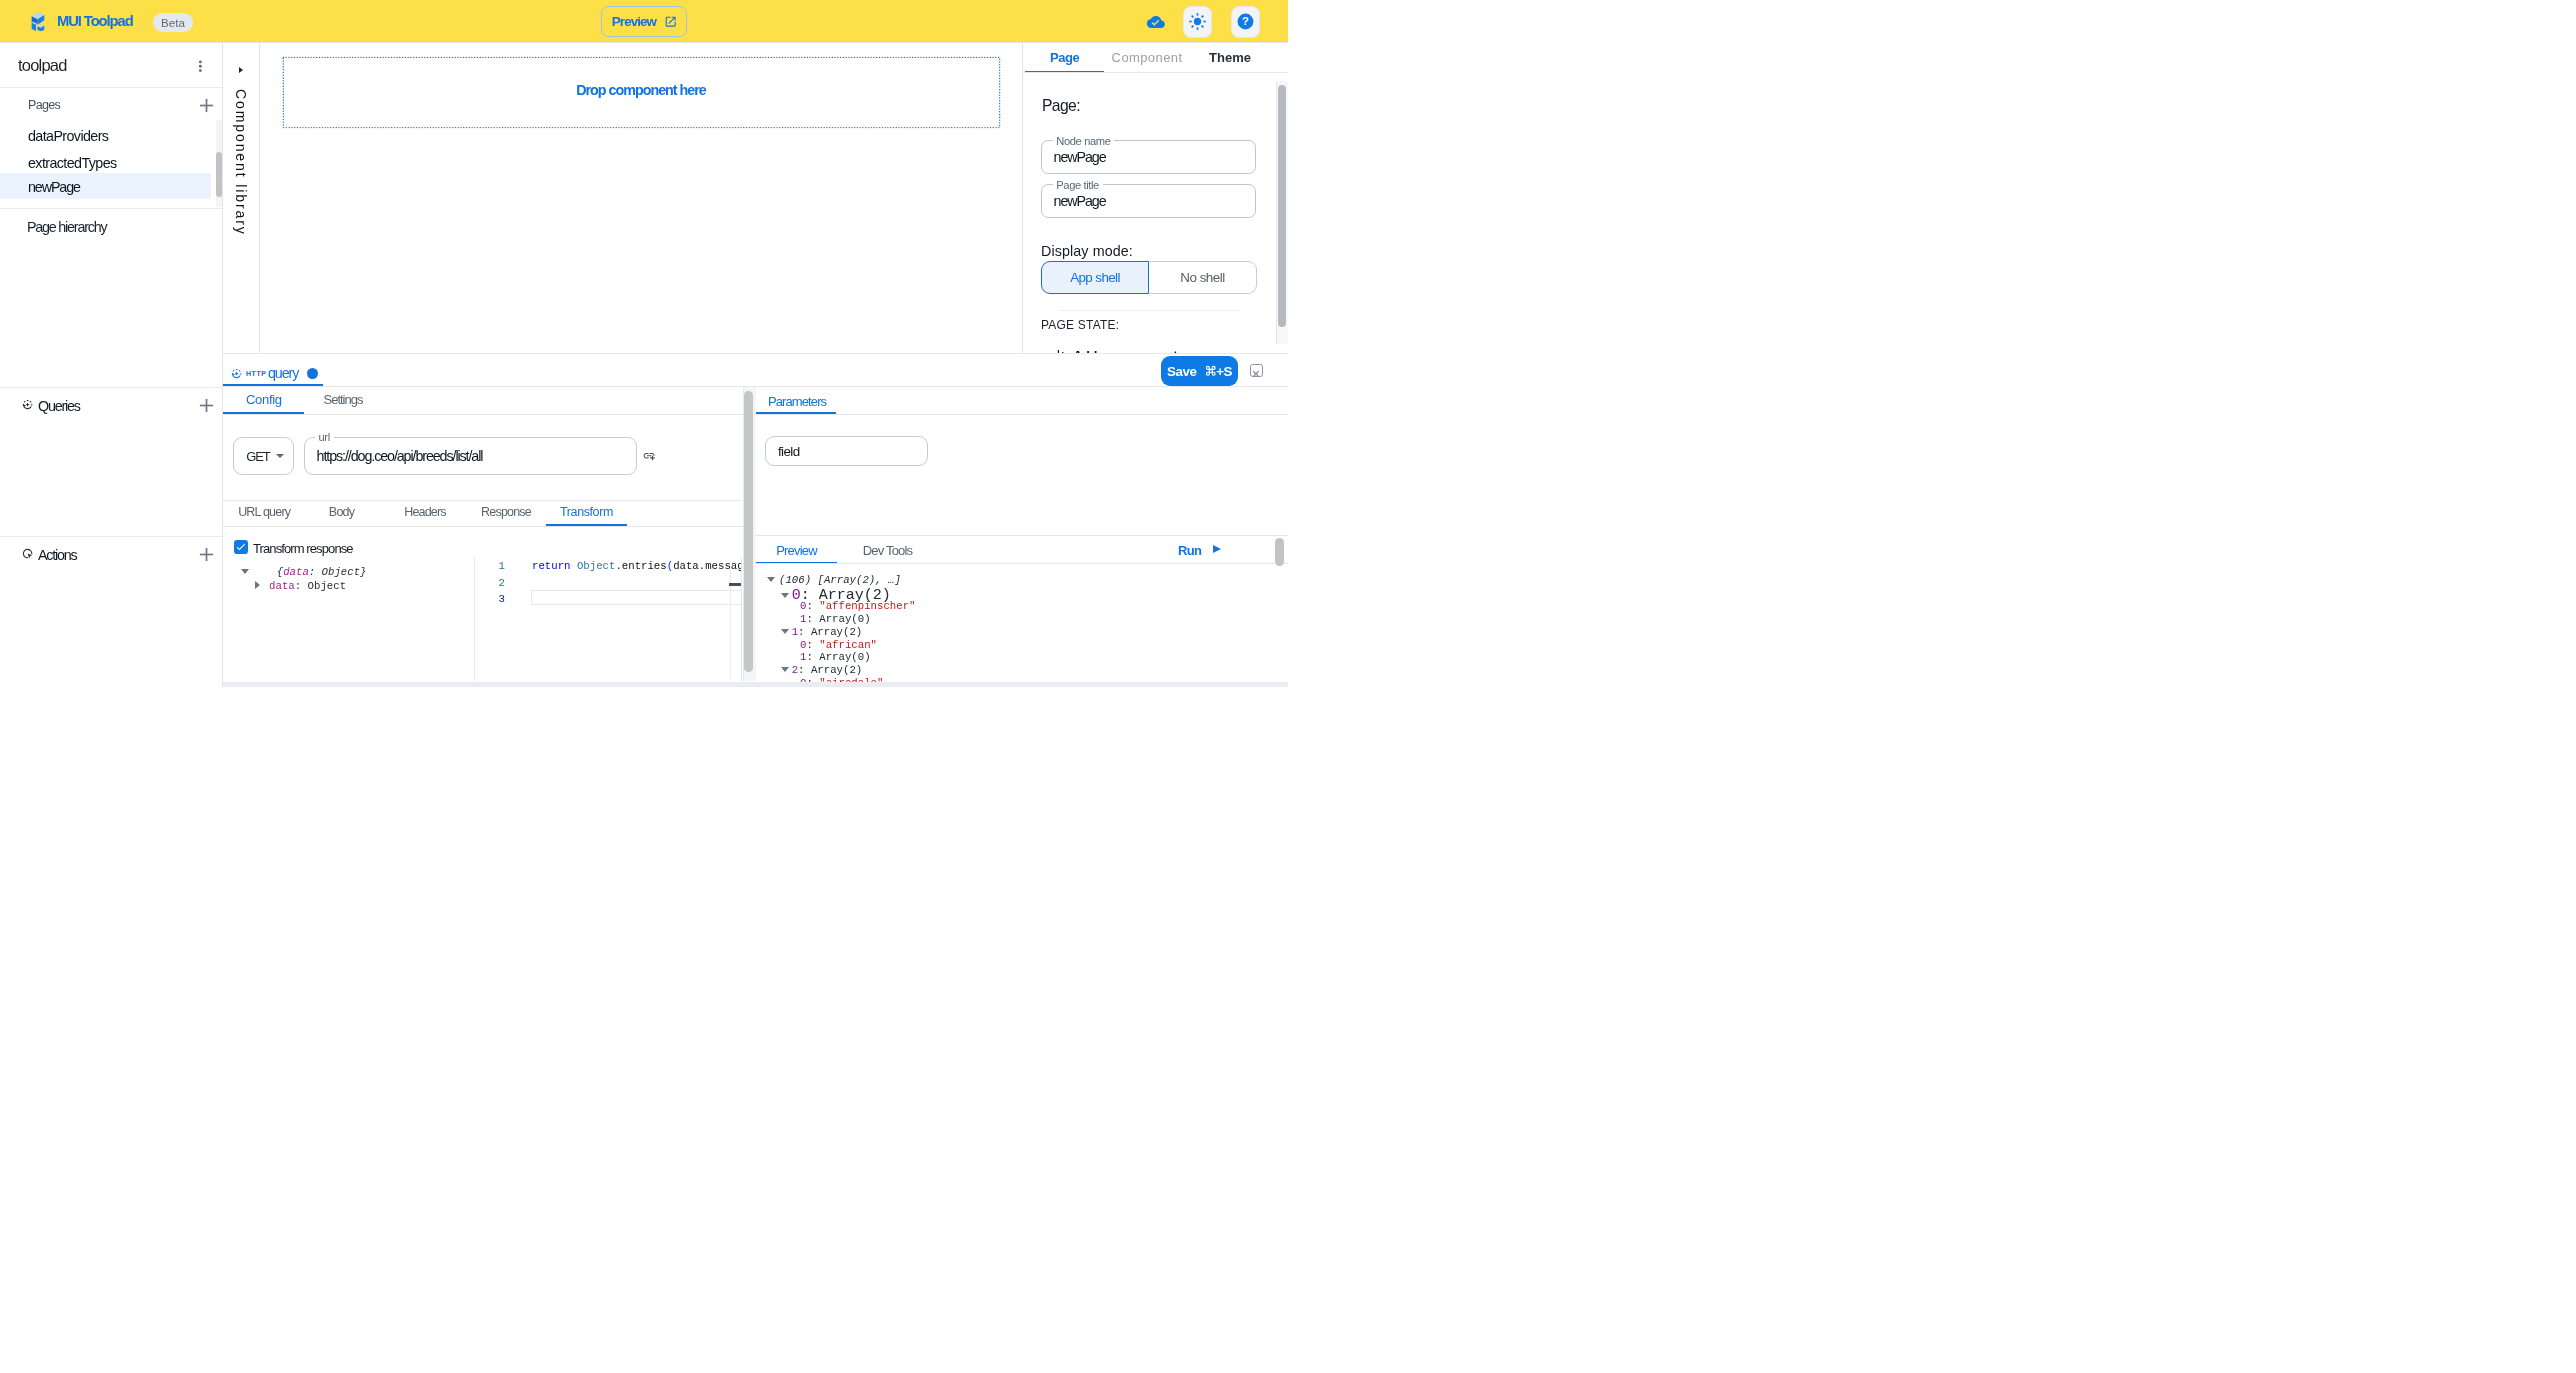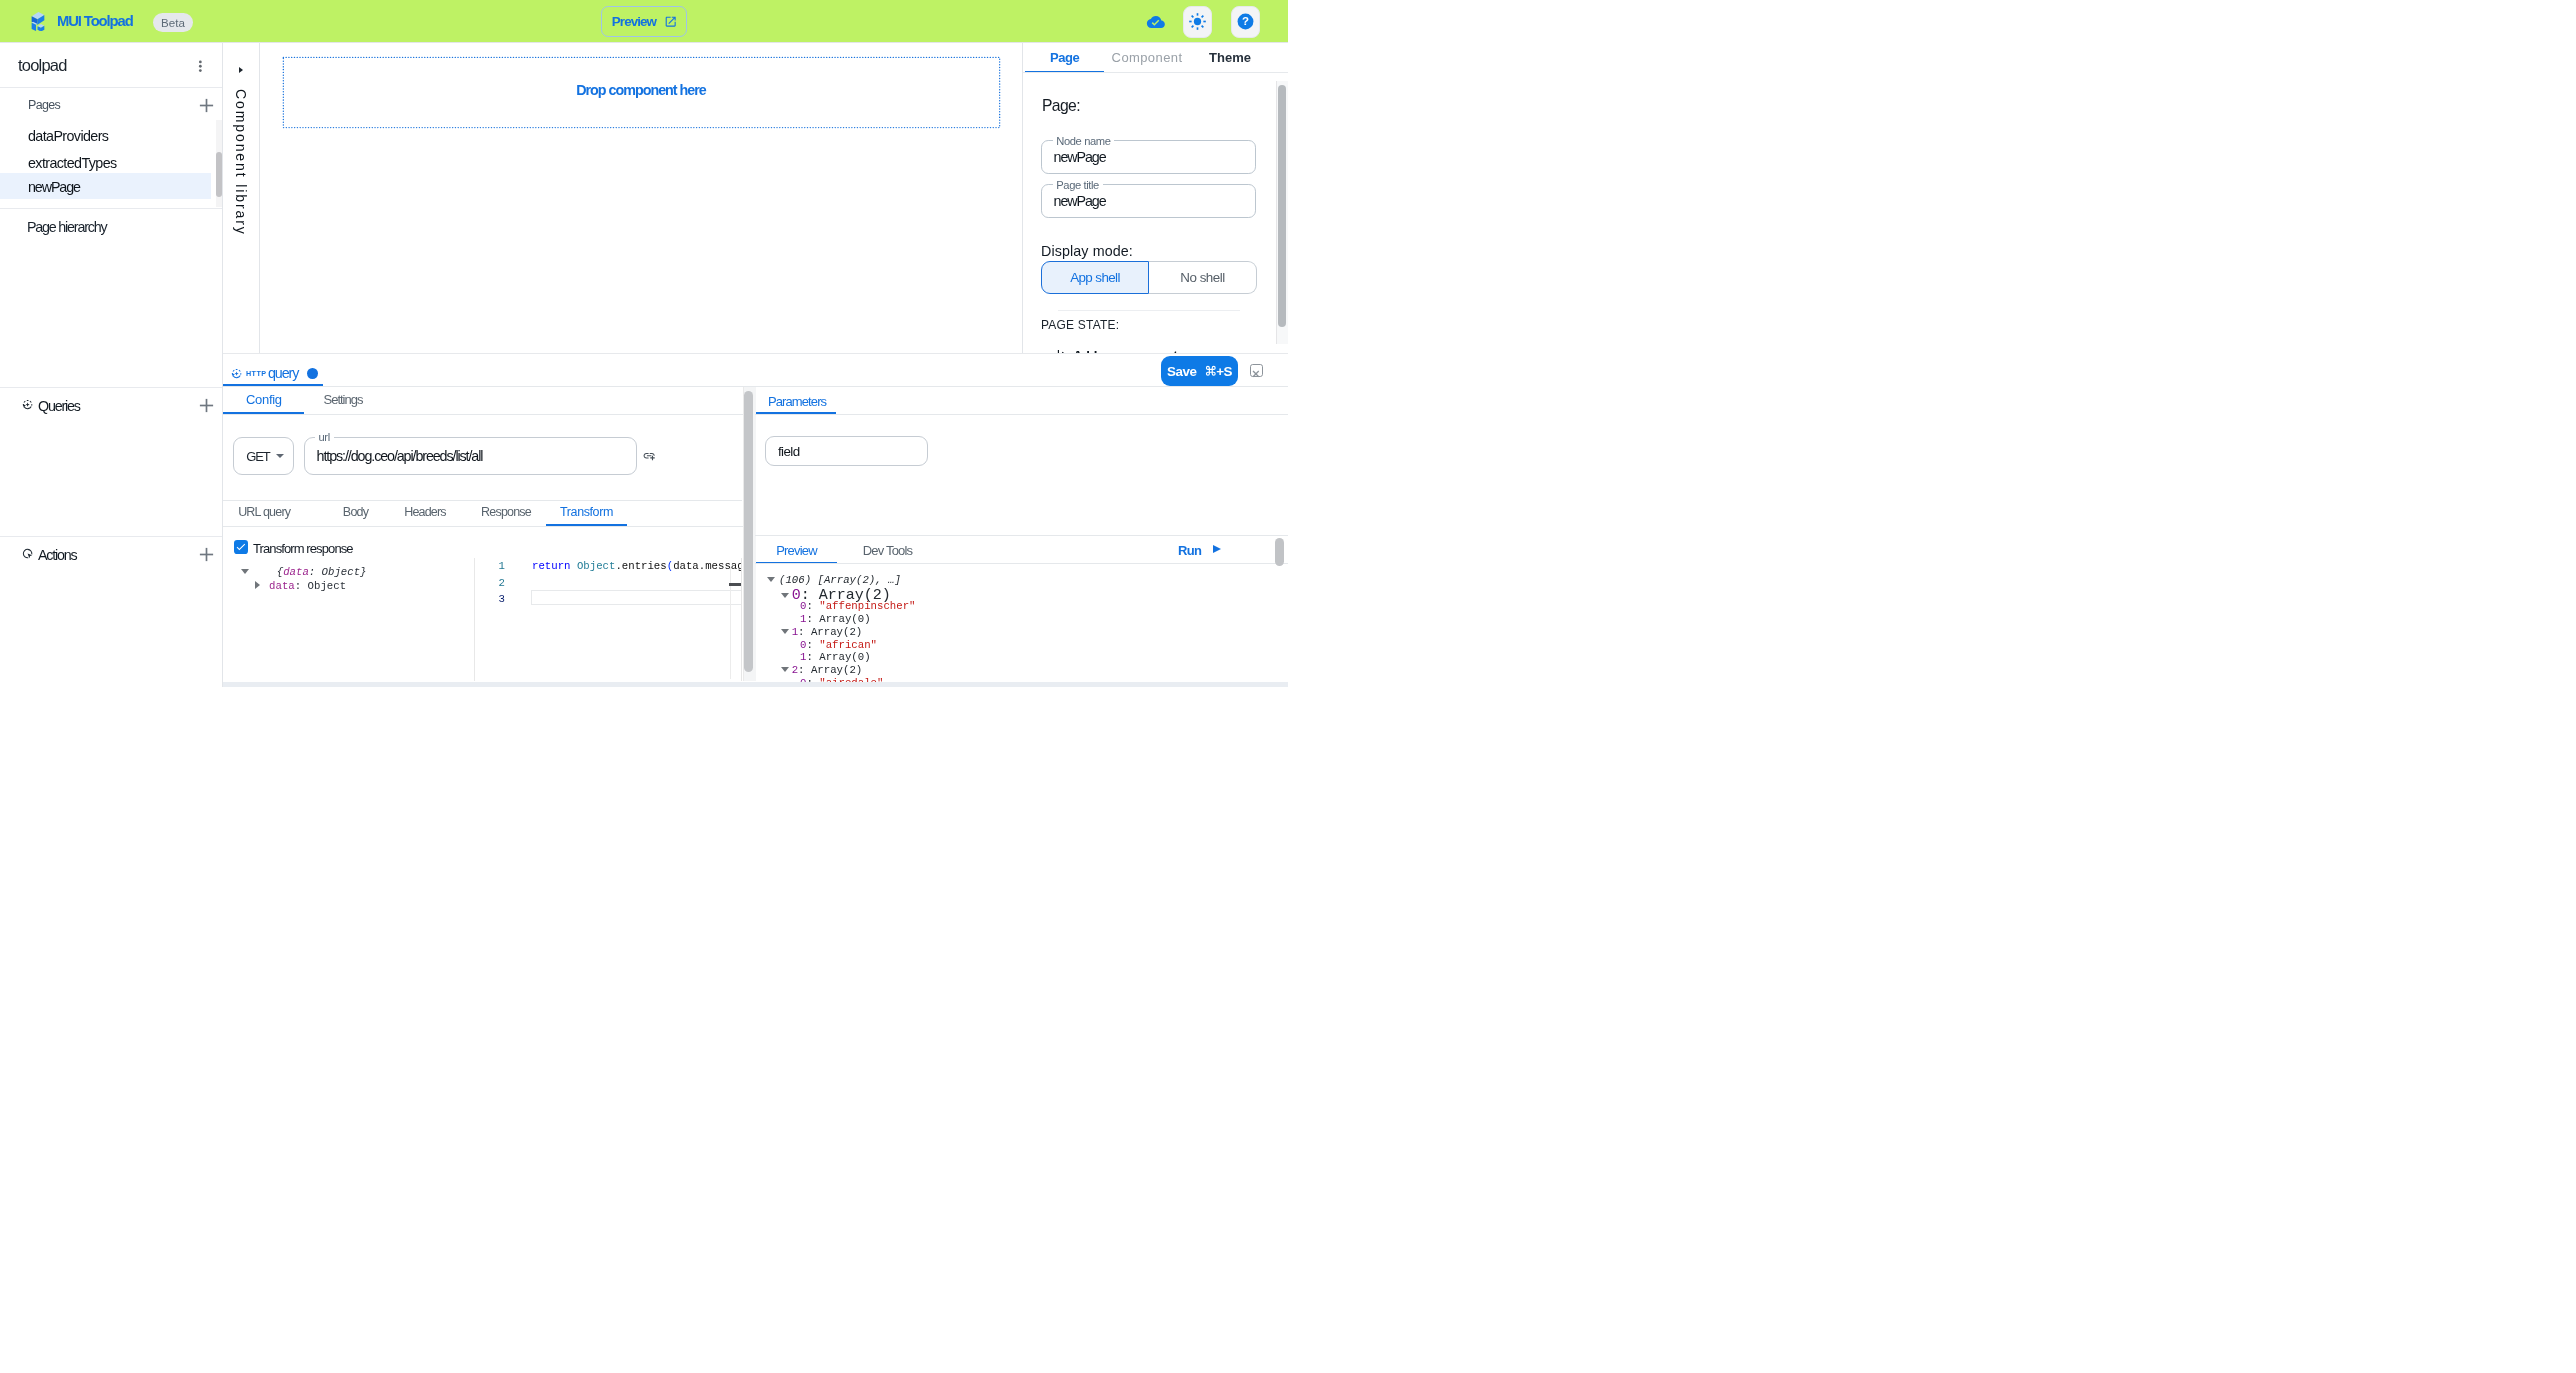--- a/index.html
+++ b/index.html
@@ -5,21 +5,21 @@
   * { margin:0; padding:0; box-sizing:border-box; }
   html,body { width:1288px; height:687px; overflow:hidden; }
   body { font-family:"Liberation Sans", sans-serif; background:#fff; position:relative; color:#12181f; }
   .abs { position:absolute; }
   .mono { font-family:"Liberation Mono", monospace; }
   
   .tri-d { display:inline-block; width:0; height:0; border-left:4px solid transparent; border-right:4px solid transparent; border-top:5.4px solid #70757a; }
   .tri-r { display:inline-block; width:0; height:0; border-top:4px solid transparent; border-bottom:4px solid transparent; border-left:5.4px solid #70757a; }
 
   
-  .topbar { position:absolute; left:0; top:0; width:1288px; height:43px; background:#bef264; border-bottom:0.9px solid #e3e6e9; }
+  .topbar { position:absolute; left:0; top:0; width:1288px; height:43px; background:#fde047; border-bottom:0.9px solid #e3e6e9; }
   .brand { position:absolute; left:57px; top:13px; font-size:14.8px; font-weight:700; color:#1372e0; letter-spacing:-1.1px; }
   .beta { position:absolute; left:153px; top:12.5px; width:40px; height:19px; border-radius:9.8px; background:#e5e8ec; color:#5d6a77; font-size:11.6px; text-align:center; line-height:19px; }
   .previewbtn { position:absolute; left:601px; top:5.8px; width:86px; height:31px; border:0.9px solid #9fc3ea; border-radius:7.2px; display:flex; align-items:center; justify-content:space-between; padding:0 9px 0 9.8px; }
   .previewbtn span { color:#1372e0; font-size:13.4px; font-weight:700; letter-spacing:-0.9px; }
   .iconbtn { position:absolute; top:5.8px; width:29px; height:32px; border:0.9px solid #e6e9ec; border-radius:8px; display:flex; align-items:center; justify-content:center; background:#f3f4f6; }
 
   
   .sidebar { position:absolute; left:0; top:43px; width:223px; height:644px; background:#fff; border-right:0.9px solid #e2e5e9; }
   .sb-div { position:absolute; left:0; width:222px; height:0; border-top:0.9px solid #e8eaee; }
   .sb-plus { position:absolute; left:199px; width:15px; height:15px; }
@@ -239,21 +239,21 @@
     <div class="abs" style="left:9.8px; top:-7.2px; background:#fff; padding:0 3.6px; font-size:11.2px; color:#5b6a79; letter-spacing:-0.3px;">url</div>
     <div class="abs" style="left:11.6px; top:10.3px; font-size:14.3px; color:#10161d; white-space:nowrap; letter-spacing:-1.1px;">https://dog.ceo/api/breeds/list/all</div>
   </div>
   <svg class="abs" style="left:419px; top:95px" width="14.3" height="13.4" viewBox="0 0 24 24" fill="#454e57">
       <path d="M8 11h8v2H8zm12.1 1H22c0-2.76-2.24-5-5-5h-4v1.9h4c1.71 0 3.1 1.39 3.1 3.1zM3.9 12c0-1.71 1.39-3.1 3.1-3.1h4V7H7c-2.76 0-5 2.24-5 5s2.24 5 5 5h4v-1.9H7c-1.71 0-3.1-1.39-3.1-3.1zM19 12h-2v3h-3v2h3v3h2v-3h3v-2h-3z"></path>
     </svg>
 
   <div class="abs" style="left:0.4px; top:146px; width:519px; border-top:0.9px solid #e5e8eb;"></div>
   <div class="abs" style="left:0; top:172px; width:520px; border-top:0.9px solid #e5e8eb;"></div>
   <div class="abs" style="left:7.2px; top:151px; width:68px; text-align:center; font-size:12.5px; color:#59646e; letter-spacing:-0.8px;">URL query</div>
-  <div class="abs" style="left:107px; top:151px; width:51px; text-align:center; font-size:12.5px; color:#59646e; letter-spacing:-0.8px;">Body</div>
+  <div class="abs" style="left:93px; top:151px; width:51px; text-align:center; font-size:12.5px; color:#59646e; letter-spacing:-0.8px;">Body</div>
   <div class="abs" style="left:170px; top:151px; width:64px; text-align:center; font-size:12.5px; color:#59646e; letter-spacing:-0.8px;">Headers</div>
   <div class="abs" style="left:247px; top:151px; width:72px; text-align:center; font-size:12.5px; color:#59646e; letter-spacing:-0.8px;">Response</div>
   <div class="abs" style="left:323px; top:151px; width:81px; text-align:center; font-size:12.5px; color:#1372e0; letter-spacing:-0.4px;">Transform</div>
   <div class="abs" style="left:323px; top:170px; width:81px; height:2.2px; background:#1372e0;"></div>
 
   <div class="abs" style="left:10.6px; top:186px; width:14px; height:14.3px; background:#0e7ae6; border-radius:3.1px;">
     <svg width="11.6" height="11.6" viewBox="0 0 24 24" style="margin:1.3px">
         <path d="M9 16.17 4.83 12l-1.42 1.41L9 19 21 7l-1.41-1.41z" fill="#fff"></path>
       </svg>
   </div>

